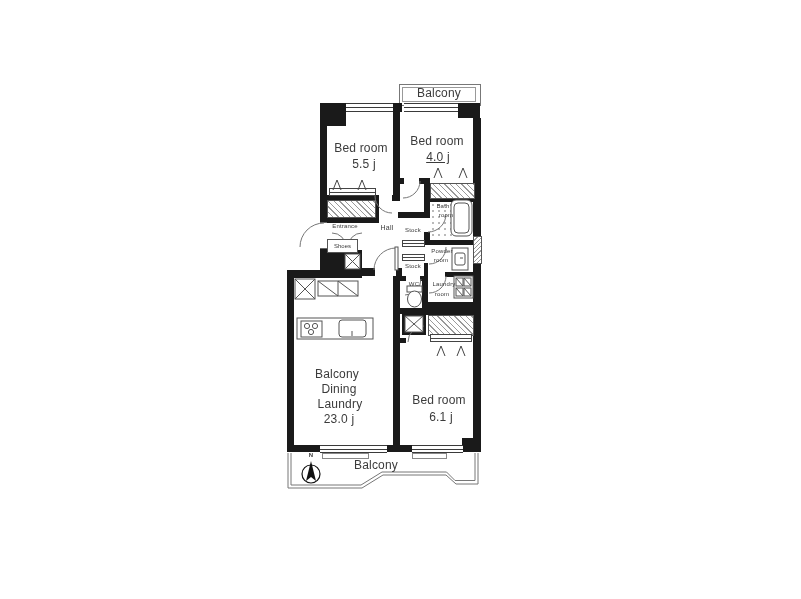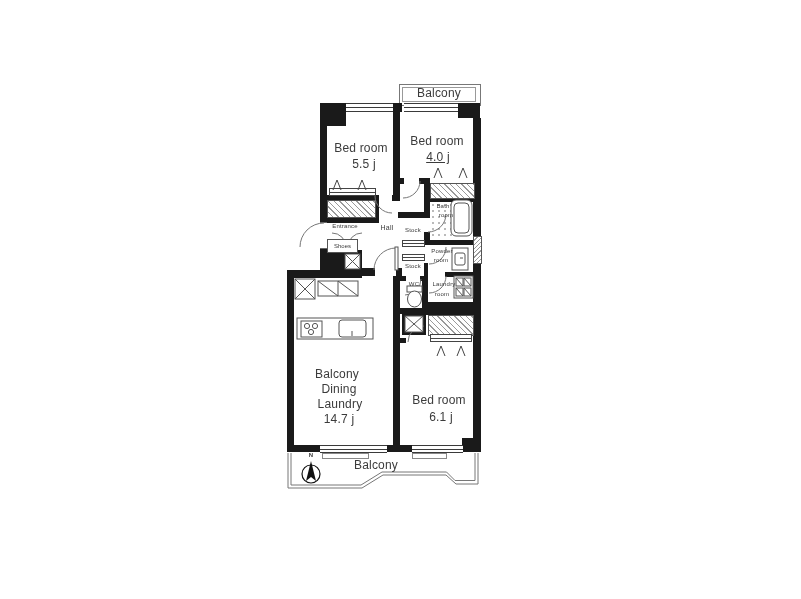--- a/index.html
+++ b/index.html
@@ -208,21 +208,21 @@
   <span class="lbl f6" style="left:441px;top:257px;">room</span>
 
   <span class="lbl f6" style="left:414px;top:281px;">WC</span>
 
   <span class="lbl f6" style="left:444px;top:281px;">Laundry</span>
   <span class="lbl f6" style="left:442px;top:291px;">room</span>
 
   <span class="lbl f8" style="left:337px;top:367px;">Balcony</span>
   <span class="lbl f8" style="left:339px;top:382px;">Dining</span>
   <span class="lbl f8" style="left:340px;top:397px;">Laundry</span>
-  <span class="lbl f8" style="left:339px;top:412px;">14.7 j</span>
+  <span class="lbl f8" style="left:339px;top:412px;">23.0 j</span>
 
   <span class="lbl f8" style="left:439px;top:393px;">Bed room</span>
   <span class="lbl f8" style="left:441px;top:410px;">6.1 j</span>
 
   <span class="lbl f8" style="left:376px;top:458px;">Balcony</span>
   <span class="lbl f6" style="left:311px;top:452px;font-weight:bold;">N</span>
 
 </div>
 
 </body></html>

